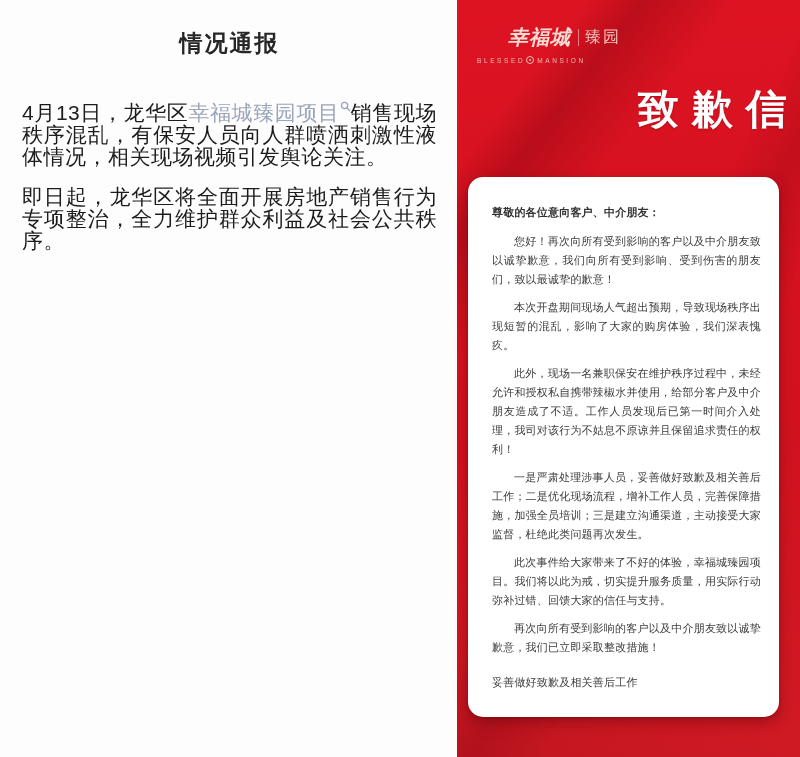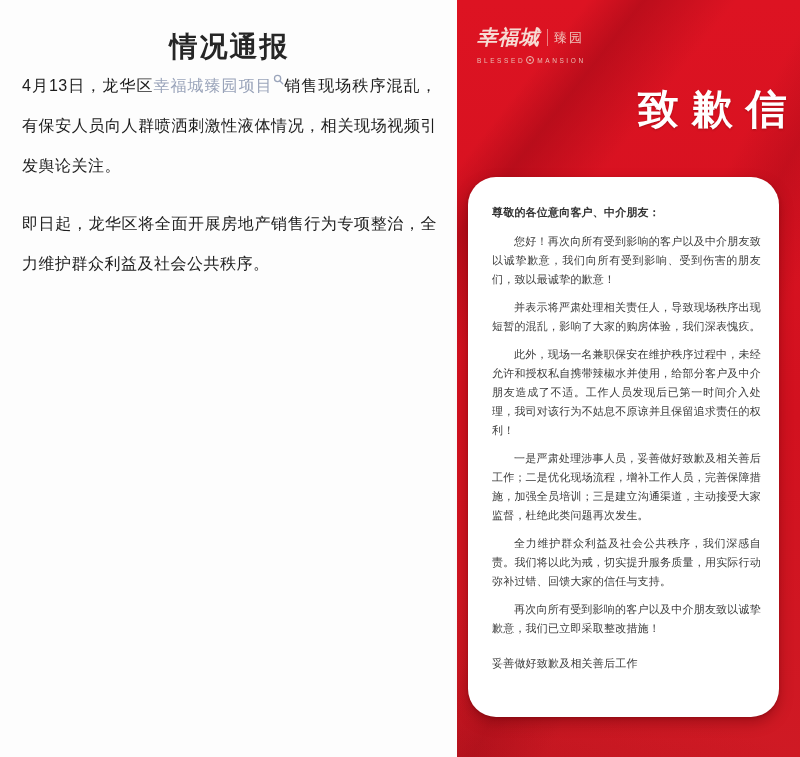--- a/index.html
+++ b/index.html
@@ -12,28 +12,29 @@
 
   
   .left-panel {
     width:457px; height:757px;
     background:#fdfdfd;
     padding:28px 20px 0 22px;
     color:#1c1c1c;
   }
   .report-title {
     text-align:center;
-    font-size:28px;
+    font-size:23px;
     font-weight:700;
     letter-spacing:2px;
     color:#262626;
+    margin-bottom:42px;
   }
   .report-body p {
-    font-size:16px;
-    line-height:40px;
+    font-size:21px;
+    line-height:22px;
     text-align:justify;
     letter-spacing:0.5px;
     margin-bottom:18px;
   }
   .project-link {
     color:#9aa4ba;
     cursor:pointer;
     white-space:nowrap;
   }
   .search-sup {
@@ -50,36 +51,36 @@
     background:
       linear-gradient(128deg, rgba(0,0,0,0) 14%, rgba(110,0,12,0.30) 20%, rgba(0,0,0,0) 30%),
       linear-gradient(118deg, rgba(0,0,0,0) 48%, rgba(120,2,14,0.22) 56%, rgba(0,0,0,0) 66%),
       linear-gradient(25deg, rgba(150,10,20,0.25) 0%, rgba(0,0,0,0) 18%),
       linear-gradient(180deg, #dd1322 0%, #d2111f 55%, #cf1a24 100%);
   }
   .brand {
     position:absolute; top:24px; left:20px;
     color:#f0cac2;
   }
-  .brand-row { display:flex; align-items:center; }
+  .brand-row { display:flex; align-items:center;margin-left:31px; }
   .brand-script {
     font-family:"DejaVu Serif","Liberation Serif",serif;
     font-style:italic;
     font-weight:700;
     font-size:20px;
     color:#f6dcd4;
     letter-spacing:1px;
   }
   .brand-divider {
     width:1px; height:17px;
     background:rgba(250,215,205,0.55);
     margin:0 6px 0 7px;
   }
   .brand-sub {
-    font-size:13px;
+    font-size:16px;
     color:#eec3ba;
     letter-spacing:2px;
   }
   .brand-en {
     margin-top:5px;
     display:flex; align-items:center;
     font-size:6.5px;
     letter-spacing:2.6px;
     color:#e9bdb3;
   }
@@ -106,21 +107,21 @@
     color:#ffffff;
     letter-spacing:0.32em;
     text-indent:0.32em;
     text-shadow:0 1px 2px rgba(90,0,8,0.35);
   }
   .apology-card {
     position:absolute;
     top:177px; left:11px;
     width:311px; height:540px;
     background:#ffffff;
-    border-radius:28px;
+    border-radius:15px;
     box-shadow:0 6px 14px rgba(90,0,8,0.38), 0 1px 3px rgba(90,0,8,0.3);
     padding:26px 18px 16px 24px;
     color:#3b3b3b;
     overflow:hidden;
   }
   .apology-card p {
     font-size:11px;
     line-height:19px;
     text-align:justify;
     letter-spacing:0.2px;
@@ -160,21 +161,21 @@
       <span class="brand-ornament"></span>
       <span>MANSION</span>
     </div>
   </div>
 
   <div class="apology-title">致歉信</div>
 
   <div class="apology-card">
     <p class="salutation">尊敬的各位意向客户、中介朋友：</p>
     <p class="letter-p">您好！再次向所有受到影响的客户以及中介朋友致以诚挚歉意，我们向所有受到影响、受到伤害的朋友们，致以最诚挚的歉意！</p>
-    <p class="letter-p">并表示将严肃处理相关责任人，导致现场秩序出现短暂的混乱，影响了大家的购房体验，我们深表愧疚。</p>
+    <p class="letter-p">本次开盘期间现场人气超出预期，导致现场秩序出现短暂的混乱，影响了大家的购房体验，我们深表愧疚。</p>
     <p class="letter-p">此外，现场一名兼职保安在维护秩序过程中，未经允许和授权私自携带辣椒水并使用，给部分客户及中介朋友造成了不适。工作人员发现后已第一时间介入处理，我司对该行为不姑息不原谅并且保留追求责任的权利！</p>
     <p class="letter-p">一是严肃处理涉事人员，妥善做好致歉及相关善后工作；二是优化现场流程，增补工作人员，完善保障措施，加强全员培训；三是建立沟通渠道，主动接受大家监督，杜绝此类问题再次发生。</p>
-    <p class="letter-p">全力维护群众利益及社会公共秩序，我们深感自责。我们将以此为戒，切实提升服务质量，用实际行动弥补过错、回馈大家的信任与支持。</p>
+    <p class="letter-p">此次事件给大家带来了不好的体验，幸福城臻园项目。我们将以此为戒，切实提升服务质量，用实际行动弥补过错、回馈大家的信任与支持。</p>
     <p class="letter-p">再次向所有受到影响的客户以及中介朋友致以诚挚歉意，我们已立即采取整改措施！</p>
     <p class="card-sign">妥善做好致歉及相关善后工作</p>
 
   </div>
 </div>
 
 </body></html>

